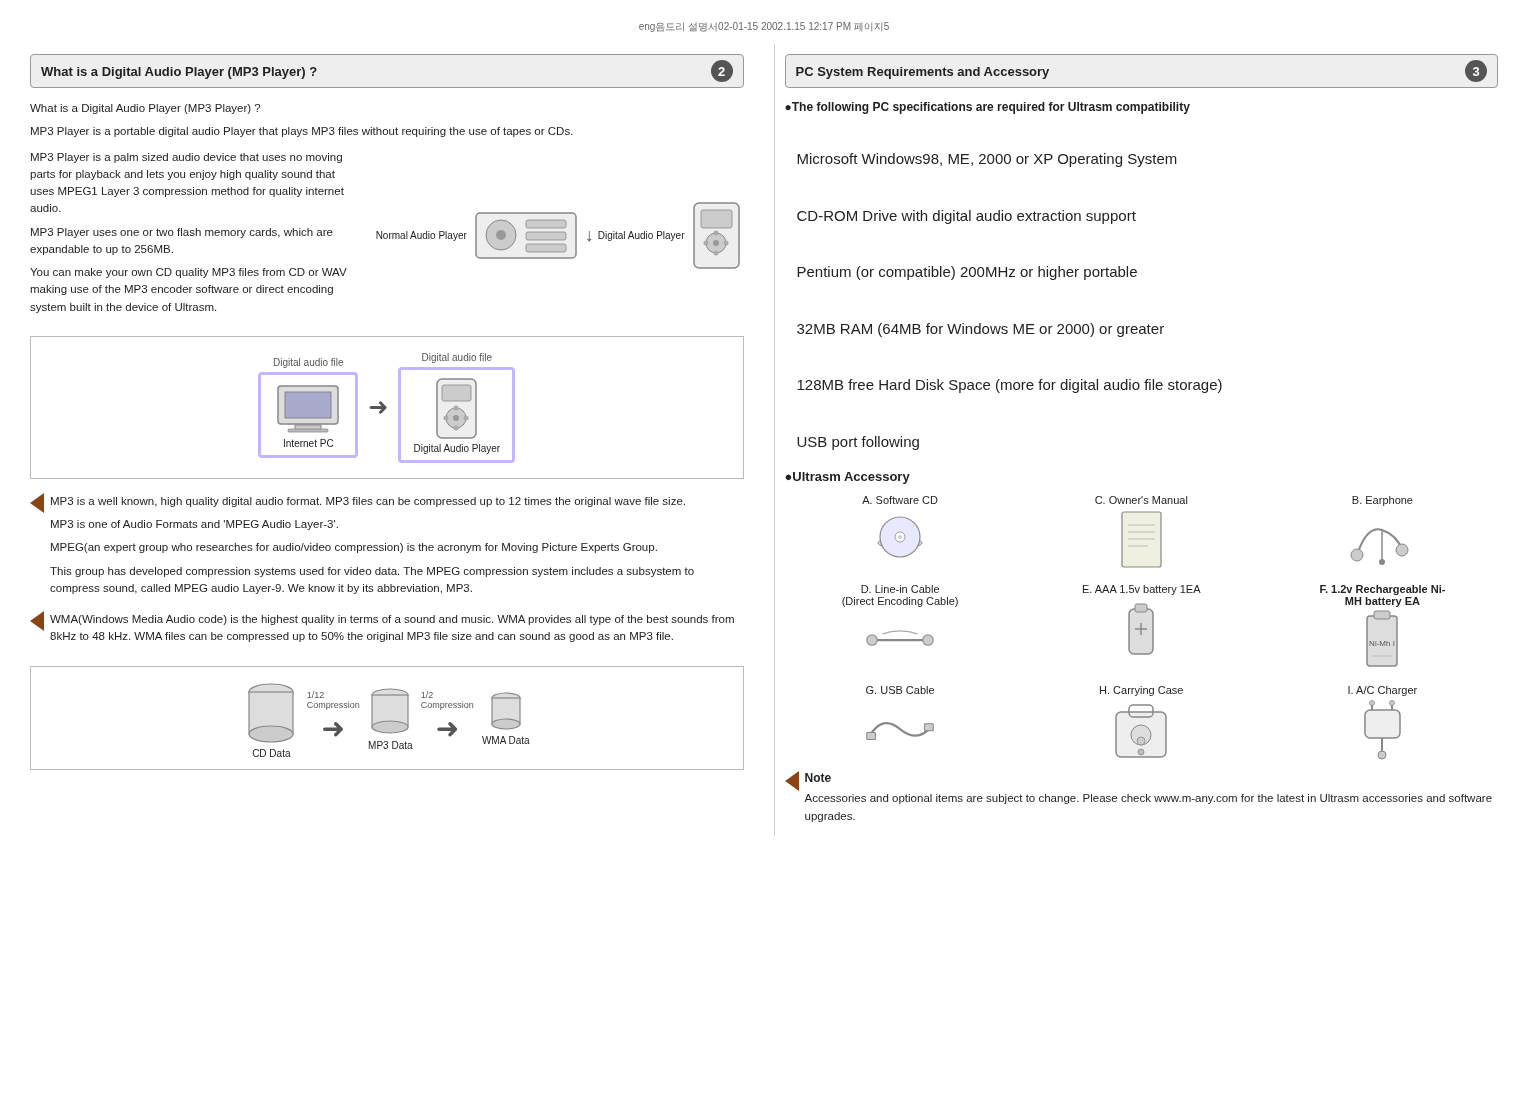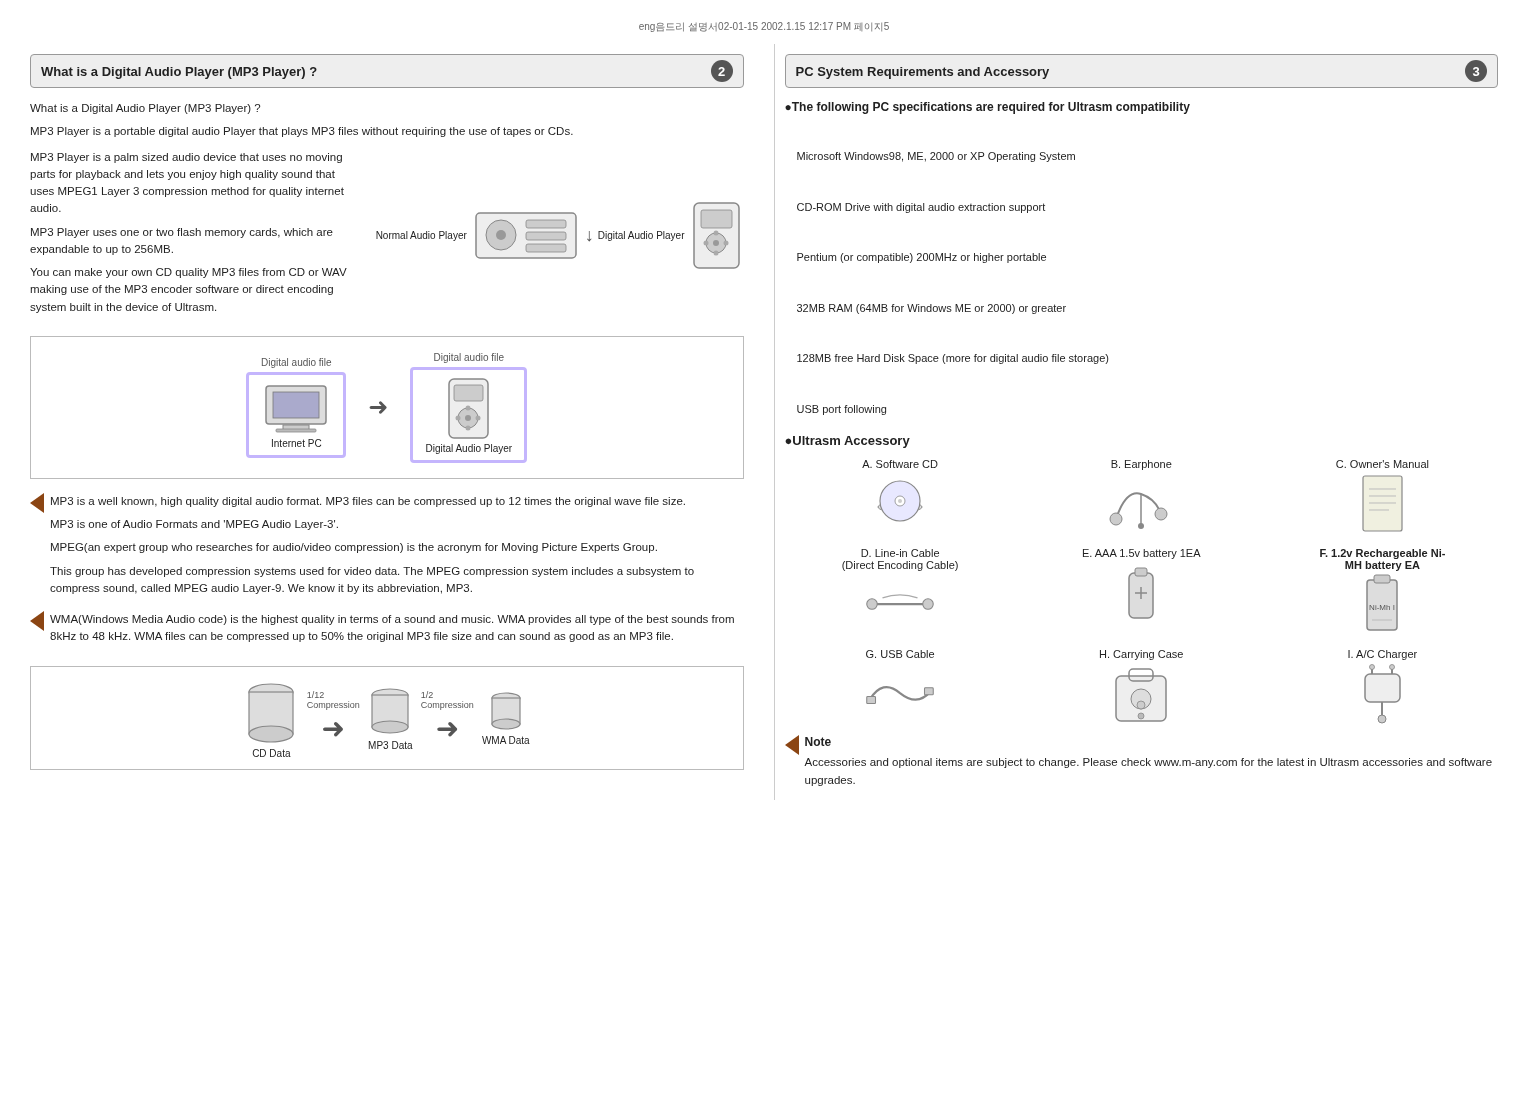--- a/index.html
+++ b/index.html
@@ -61,21 +61,21 @@
       line-height: 1.5;
       font-size: 11.5px;
     }
     .flow-diagram {
       border: 1px solid #bbb;
       padding: 15px 10px;
       margin: 14px 0;
       display: flex;
       align-items: center;
       justify-content: center;
-      gap: 22px;
+      gap: 10px;
     }
     .flow-box {
       border: 3px solid #c4b5fd;
       border-radius: 4px;
       padding: 6px 12px;
       text-align: center;
       font-size: 11px;
     }
     .flow-arrow {
       font-size: 24px;
@@ -118,21 +118,21 @@
     }
     .pc-specs .bullet-heading {
       font-weight: bold;
       font-size: 12px;
       margin-bottom: 6px;
     }
     .pc-specs li {
       list-style: none;
       padding-left: 12px;
       margin-bottom: 3px;
-      font-size: 11px;
+      font-size: 15px;
       line-height: 1.5;
       margin-top: 34px;
     }
     .accessory-heading {
       font-weight: bold;
       font-size: 13px;
       margin: 16px 0 10px 0;
     }
     .accessory-grid {
       display: grid;
@@ -361,41 +361,41 @@
           <svg width="60" height="50" viewBox="0 0 60 50">
             <ellipse cx="30" cy="28" rx="22" ry="5" fill="#ddd" stroke="#888" stroke-width="1"></ellipse>
             <circle cx="30" cy="22" r="20" fill="#e8e8ff" stroke="#888" stroke-width="1.2"></circle>
             <circle cx="30" cy="22" r="5" fill="#fff" stroke="#888" stroke-width="0.8"></circle>
             <circle cx="30" cy="22" r="2" fill="#ccc"></circle>
           </svg>
         </div>
       </div>
 
       <div class="accessory-item">
+        <div class="accessory-label">C. Owner's Manual</div>
+        <div class="accessory-img">
+          <svg width="55" height="65" viewBox="0 0 55 65">
+            <rect x="8" y="5" width="39" height="55" rx="2" fill="#f0f0e0" stroke="#888" stroke-width="1.2"></rect>
+            <line x1="14" y1="18" x2="41" y2="18" stroke="#bbb" stroke-width="1"></line>
+            <line x1="14" y1="25" x2="41" y2="25" stroke="#bbb" stroke-width="1"></line>
+            <line x1="14" y1="32" x2="41" y2="32" stroke="#bbb" stroke-width="1"></line>
+            <line x1="14" y1="39" x2="34" y2="39" stroke="#bbb" stroke-width="1"></line>
+          </svg>
+        </div>
+      </div>
+
+      <div class="accessory-item">
         <div class="accessory-label">B. Earphone</div>
         <div class="accessory-img">
           <svg width="70" height="50" viewBox="0 0 70 50">
             <path d="M10,40 Q20,10 35,15 Q50,20 55,35" fill="none" stroke="#888" stroke-width="2"></path>
             <circle cx="10" cy="40" r="6" fill="#ccc" stroke="#888" stroke-width="1"></circle>
             <circle cx="55" cy="35" r="6" fill="#ccc" stroke="#888" stroke-width="1"></circle>
             <line x1="35" y1="15" x2="35" y2="45" stroke="#888" stroke-width="1.5"></line>
             <circle cx="35" cy="47" r="3" fill="#888"></circle>
-          </svg>
-        </div>
-      </div>
-
-      <div class="accessory-item">
-        <div class="accessory-label">C. Owner's Manual</div>
-        <div class="accessory-img">
-          <svg width="55" height="65" viewBox="0 0 55 65">
-            <rect x="8" y="5" width="39" height="55" rx="2" fill="#f0f0e0" stroke="#888" stroke-width="1.2"></rect>
-            <line x1="14" y1="18" x2="41" y2="18" stroke="#bbb" stroke-width="1"></line>
-            <line x1="14" y1="25" x2="41" y2="25" stroke="#bbb" stroke-width="1"></line>
-            <line x1="14" y1="32" x2="41" y2="32" stroke="#bbb" stroke-width="1"></line>
-            <line x1="14" y1="39" x2="34" y2="39" stroke="#bbb" stroke-width="1"></line>
           </svg>
         </div>
       </div>
 
       <div class="accessory-item">
         <div class="accessory-label" style="text-align:center;">D. Line-in Cable<br>(Direct Encoding Cable)</div>
         <div class="accessory-img">
           <svg width="80" height="45" viewBox="0 0 80 45">
             <line x1="5" y1="22" x2="75" y2="22" stroke="#888" stroke-width="2.5"></line>
             <circle cx="8" cy="22" r="6" fill="#ccc" stroke="#888" stroke-width="1.2"></circle>

